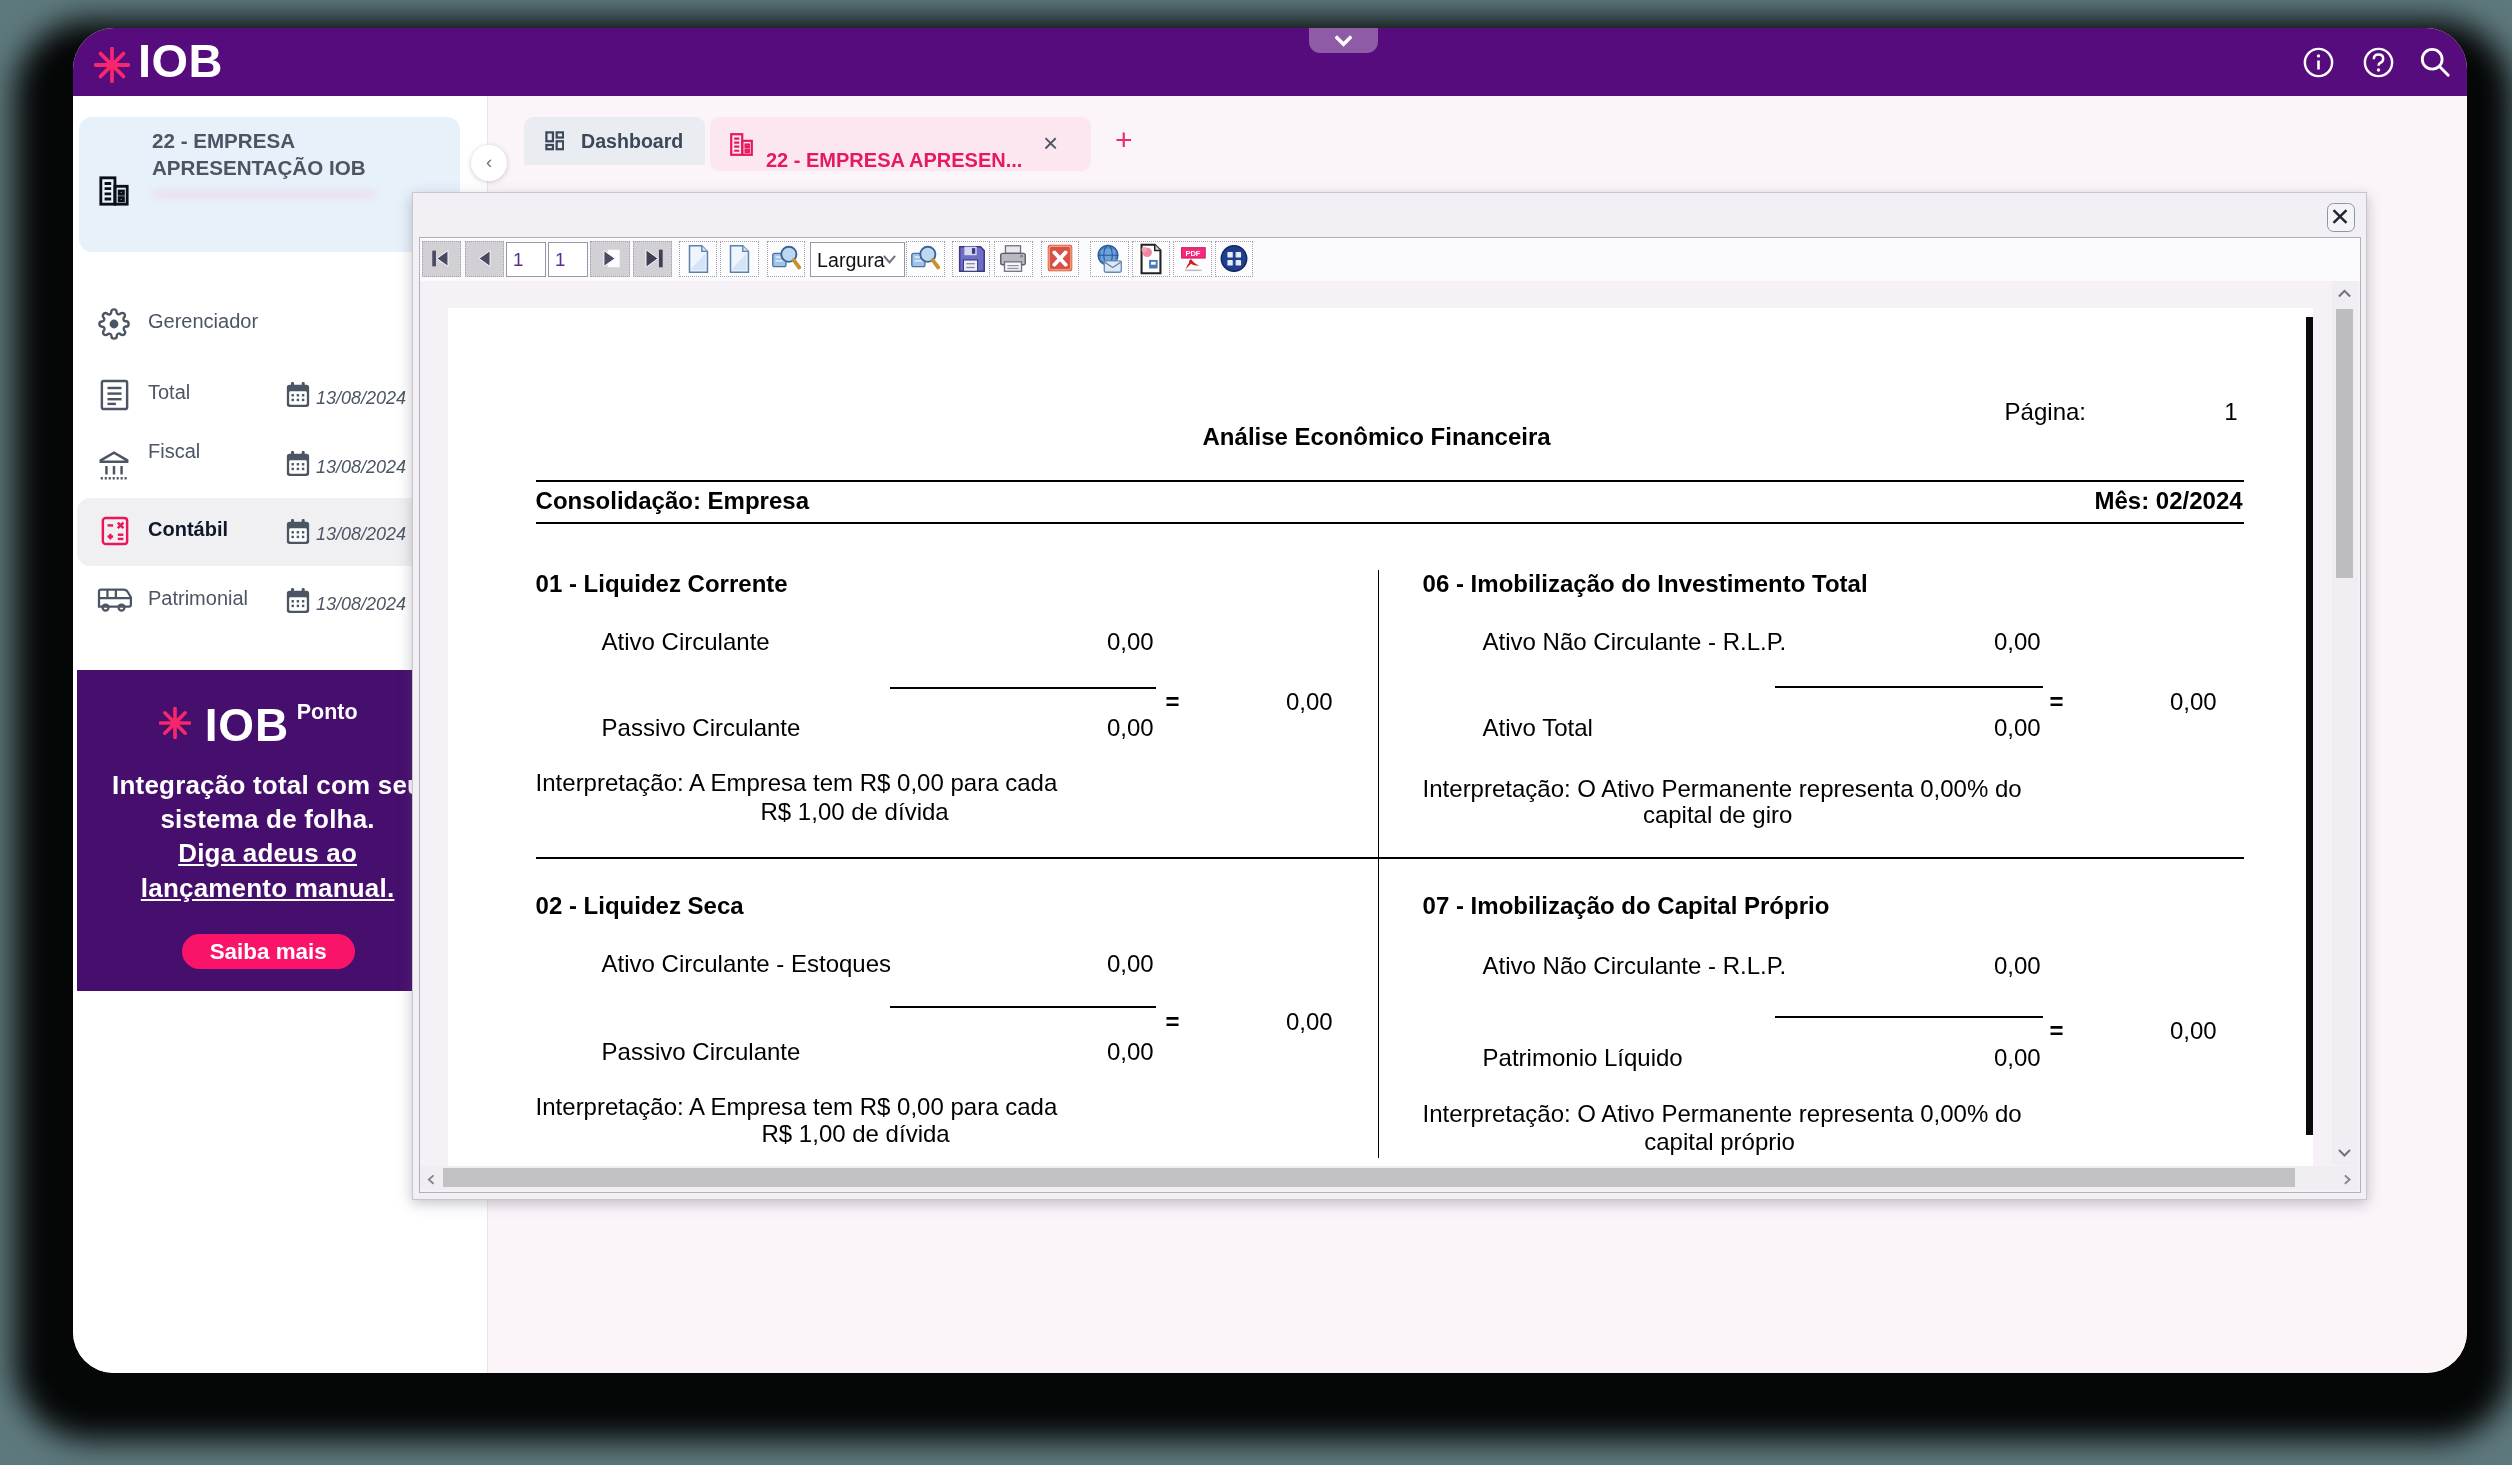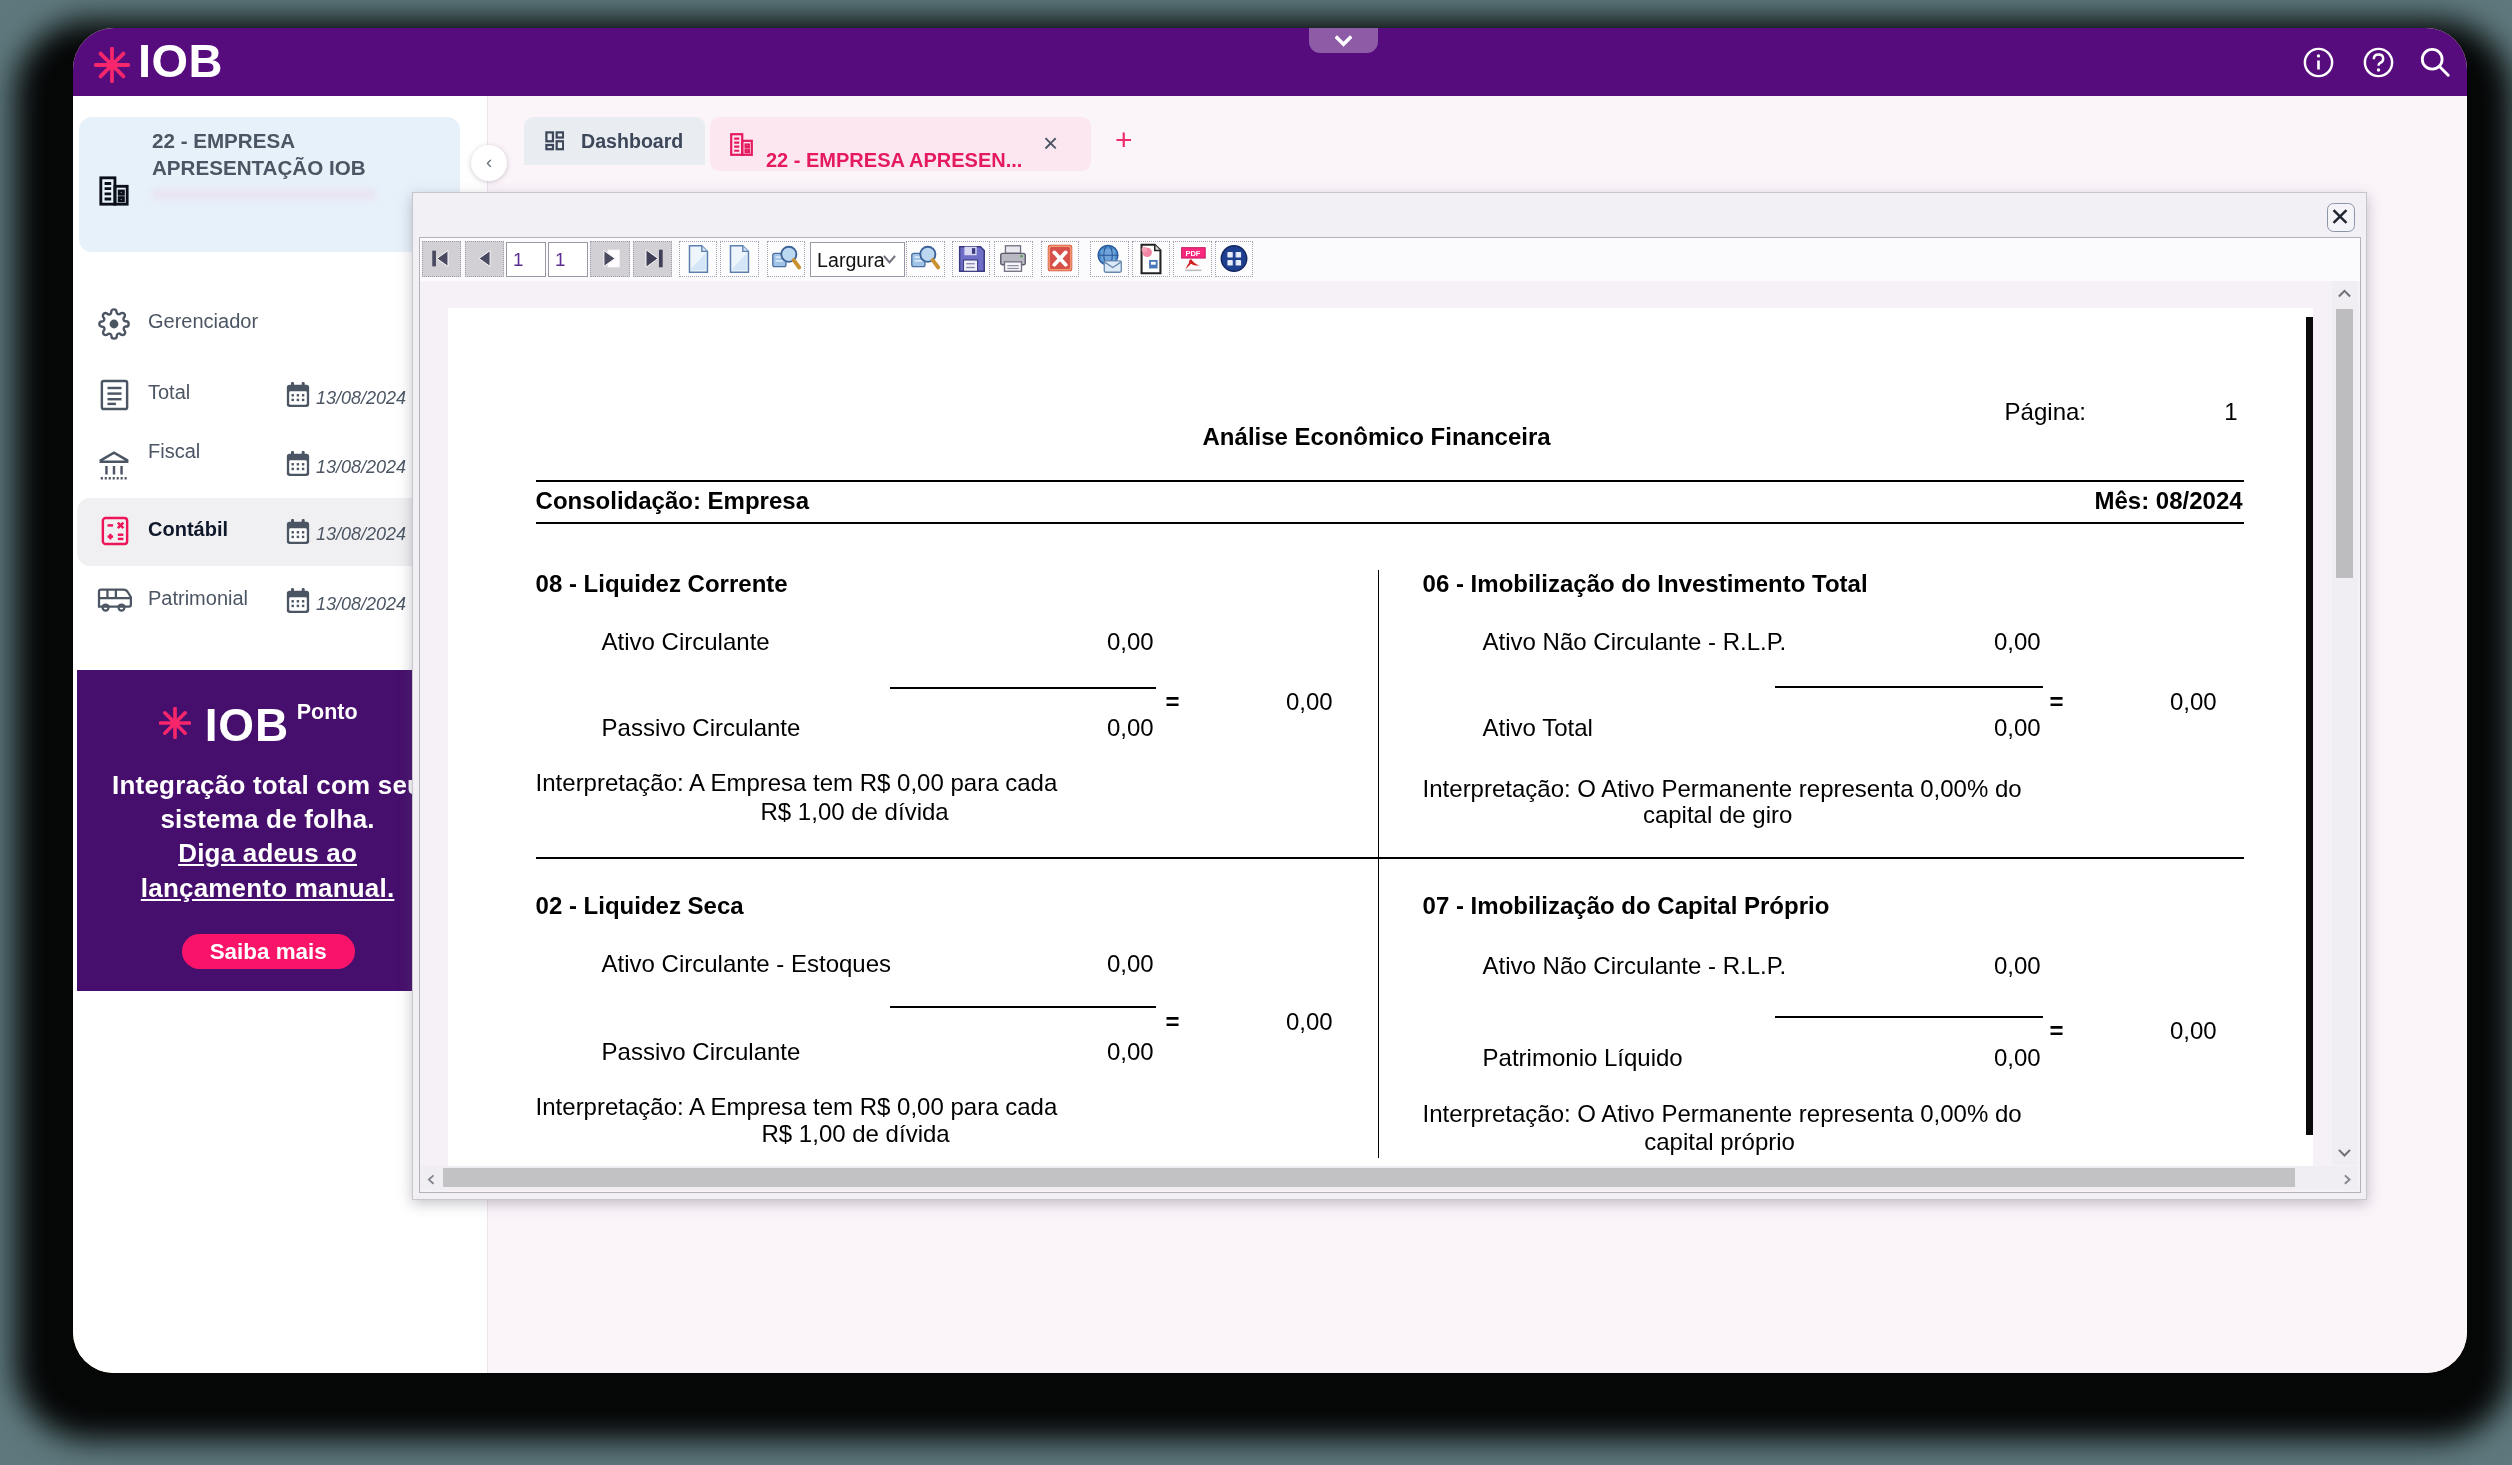--- a/index.html
+++ b/index.html
@@ -338,25 +338,25 @@
             <rect x="17" y="8" width="4.5" height="19" fill="#1e3f8f" opacity="0.25"></rect>
           </svg></div>
     </div>
     <div class="viewport">
       <div class="page" id="page">
         <div class="rp" style="left:1557px;top:91px">Página:</div>
         <div class="rp" style="right:75px;top:91px">1</div>
         <div class="rpb" style="left:929px;top:116px;transform:translateX(-50%)">Análise Econômico Financeira</div>
         <div class="rline" style="left:88px;top:172px;width:1708px;height:1.9px"></div>
         <div class="rpb" style="left:88px;top:180px">Consolidação: Empresa</div>
-        <div class="rpb" style="right:70px;top:180px">Mês: 08/2024</div>
+        <div class="rpb" style="right:70px;top:180px">Mês: 02/2024</div>
         <div class="rline" style="left:88px;top:214px;width:1708px;height:1.9px"></div>
         <div class="rline" style="left:930px;top:262px;width:1.9px;height:588px"></div>
         <div class="rline" style="left:88px;top:549px;width:1708px;height:1.9px"></div>
-        <div class="rpb" style="left:88px;top:263px">08 - Liquidez Corrente</div>
+        <div class="rpb" style="left:88px;top:263px">01 - Liquidez Corrente</div>
         <div class="rp" style="left:154px;top:321px">Ativo Circulante</div>
         <div class="rp" style="right:1159px;top:321px">0,00</div>
         <div class="rline" style="left:442px;top:379px;width:266px;height:1.9px"></div>
         <div class="rp" style="left:718px;top:381px"><b>=</b></div>
         <div class="rp" style="right:980px;top:381px">0,00</div>
         <div class="rp" style="left:154px;top:407px">Passivo Circulante</div>
         <div class="rp" style="right:1159px;top:407px">0,00</div>
         <div class="rp" style="left:88px;top:462px">Interpretação: A Empresa tem R$ 0,00 para cada</div>
         <div class="rp" style="left:407px;top:491px;transform:translateX(-50%)">R$ 1,00 de dívida</div>
         <div class="rpb" style="left:975px;top:263px">06 - Imobilização do Investimento Total</div>

